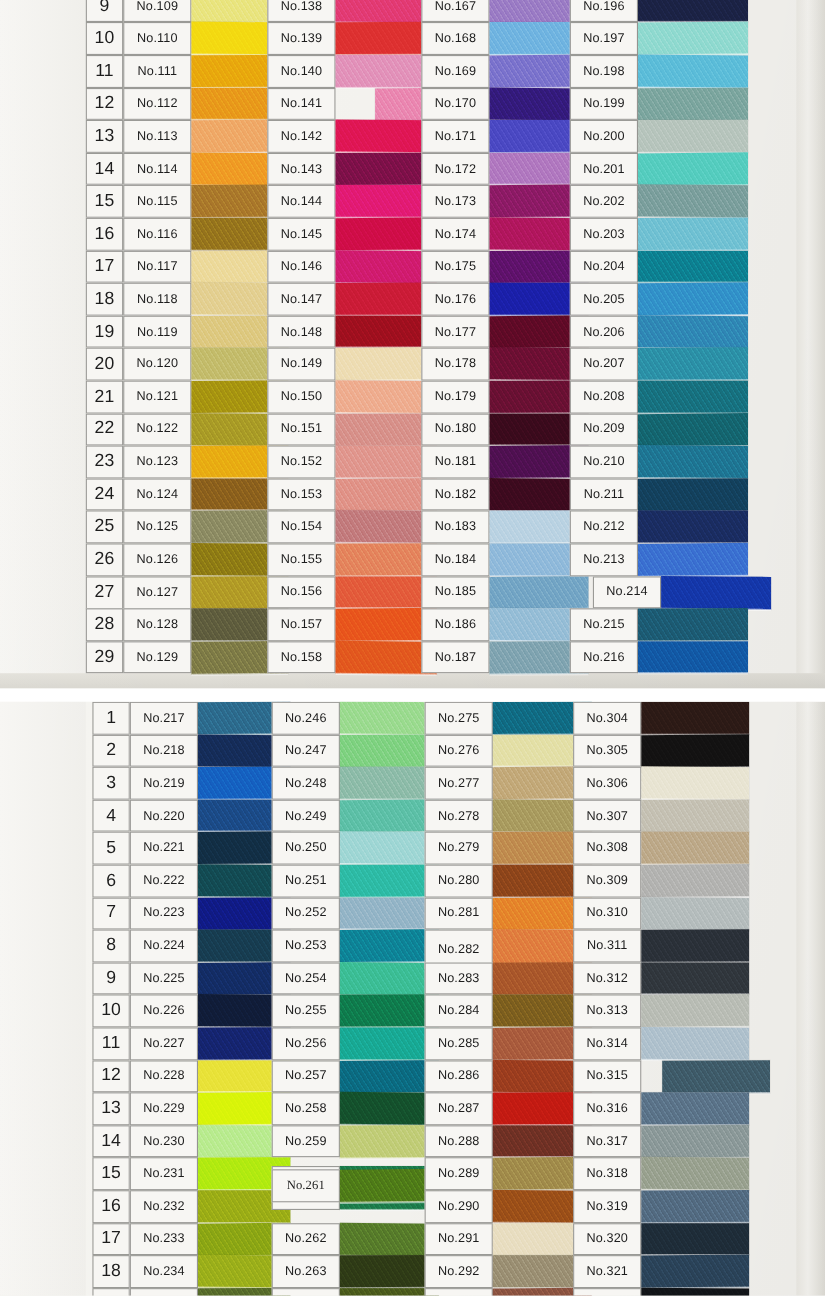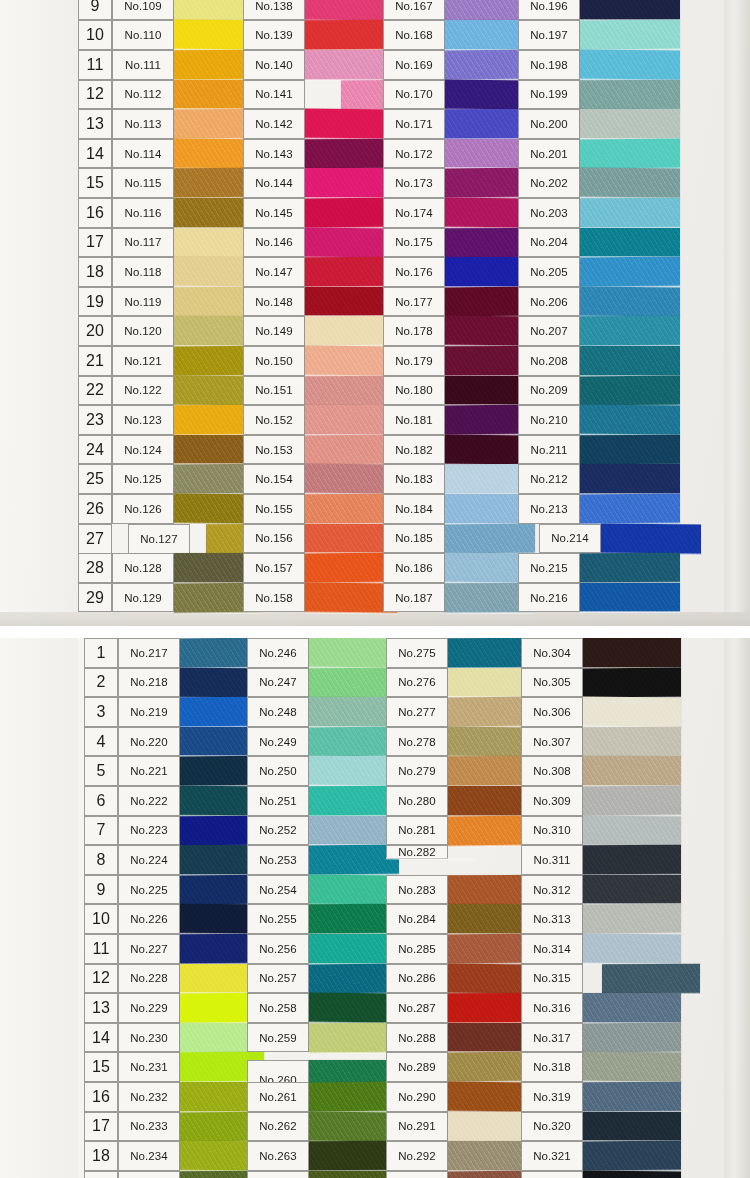--- a/index.html
+++ b/index.html
@@ -185,21 +185,21 @@
         <div class="rowline" style="top: 710.4px; height: 29.6px;">
           <div class="idx-cell">25</div>
           <div class="code-cell">No.125</div>
           <div class="swatch tilt-a" title="No.125" style="width: 88px; background: rgb(139, 138, 98);"></div>
         </div>
         <div class="rowline" style="top: 740px; height: 29.6px;">
           <div class="idx-cell">26</div>
           <div class="code-cell">No.126</div>
           <div class="swatch tilt-b" title="No.126" style="width: 88px; background: rgb(141, 122, 20);"></div>
         </div>
-        <div class="rowline" style="top: 769.6px; height: 30px; gap: 16px;">
+        <div class="rowline" style="top: 769.6px; height: 30px;">
           <div class="idx-cell">27</div>
           <div class="code-cell">No.127</div>
           <div class="swatch tilt-c" title="No.127" style="width: 88px; background: rgb(177, 154, 38);"></div>
         </div>
         <div class="rowline" style="top: 799.2px; height: 29.6px;">
           <div class="idx-cell">28</div>
           <div class="code-cell">No.128</div>
           <div class="swatch " title="No.128" style="width: 88px; background: rgb(94, 92, 61);"></div>
         </div>
         <div class="rowline" style="top: 828.8px; height: 29.6px;">
@@ -626,21 +626,21 @@
           <div class="swatch tilt-b" title="No.258" style="width: 90px; background: rgb(20, 80, 44);"></div>
         </div>
         <div class="rowline" style="top: 384.8px; height: 29.6px;">
           <div class="code-cell">No.259</div>
           <div class="swatch tilt-c" title="No.259" style="width: 90px; background: rgb(192, 204, 118);"></div>
         </div>
         <div class="rowline" style="top: 422px; height: 40px;">
           <div class="code-cell">No.260</div>
           <div class="swatch " title="No.260" style="width: 90px; background: rgb(28, 122, 74);"></div>
         </div>
-        <div class="rowline" style="top: 444px; height: 29.6px;">
+        <div class="rowline" style="top: 425px; height: 29.6px; font-family: Liberation Serif, serif;">
           <div class="code-cell">No.261</div>
           <div class="swatch tilt-a" title="No.261" style="width: 90px; background: rgb(78, 122, 24);"></div>
         </div>
         <div class="rowline" style="top: 473.6px; height: 29.6px;">
           <div class="code-cell">No.262</div>
           <div class="swatch tilt-b" title="No.262" style="width: 90px; background: rgb(86, 122, 42);"></div>
         </div>
         <div class="rowline" style="top: 503.2px; height: 29.6px;">
           <div class="code-cell">No.263</div>
           <div class="swatch tilt-c" title="No.263" style="width: 90px; background: rgb(46, 58, 22);"></div>
@@ -672,21 +672,21 @@
           <div class="swatch tilt-c" title="No.279" style="width: 90px; background: rgb(191, 138, 78);"></div>
         </div>
         <div class="rowline" style="top: 148px; height: 29.6px;">
           <div class="code-cell">No.280</div>
           <div class="swatch " title="No.280" style="width: 90px; background: rgb(140, 68, 26);"></div>
         </div>
         <div class="rowline" style="top: 177.6px; height: 29.6px;">
           <div class="code-cell">No.281</div>
           <div class="swatch tilt-a" title="No.281" style="width: 90px; background: rgb(229, 131, 42);"></div>
         </div>
-        <div class="rowline" style="top: 207.2px; height: 36px; flex-direction: column;">
+        <div class="rowline" style="top: 207.2px; height: 36px;">
           <div class="code-cell">No.282</div>
           <div class="swatch tilt-b" title="No.282" style="width: 90px; background: rgb(224, 124, 62);"></div>
         </div>
         <div class="rowline" style="top: 236.8px; height: 29.6px;">
           <div class="code-cell">No.283</div>
           <div class="swatch tilt-c" title="No.283" style="width: 90px; background: rgb(168, 86, 42);"></div>
         </div>
         <div class="rowline" style="top: 266.4px; height: 29.6px;">
           <div class="code-cell">No.284</div>
           <div class="swatch " title="No.284" style="width: 90px; background: rgb(124, 94, 30);"></div>

